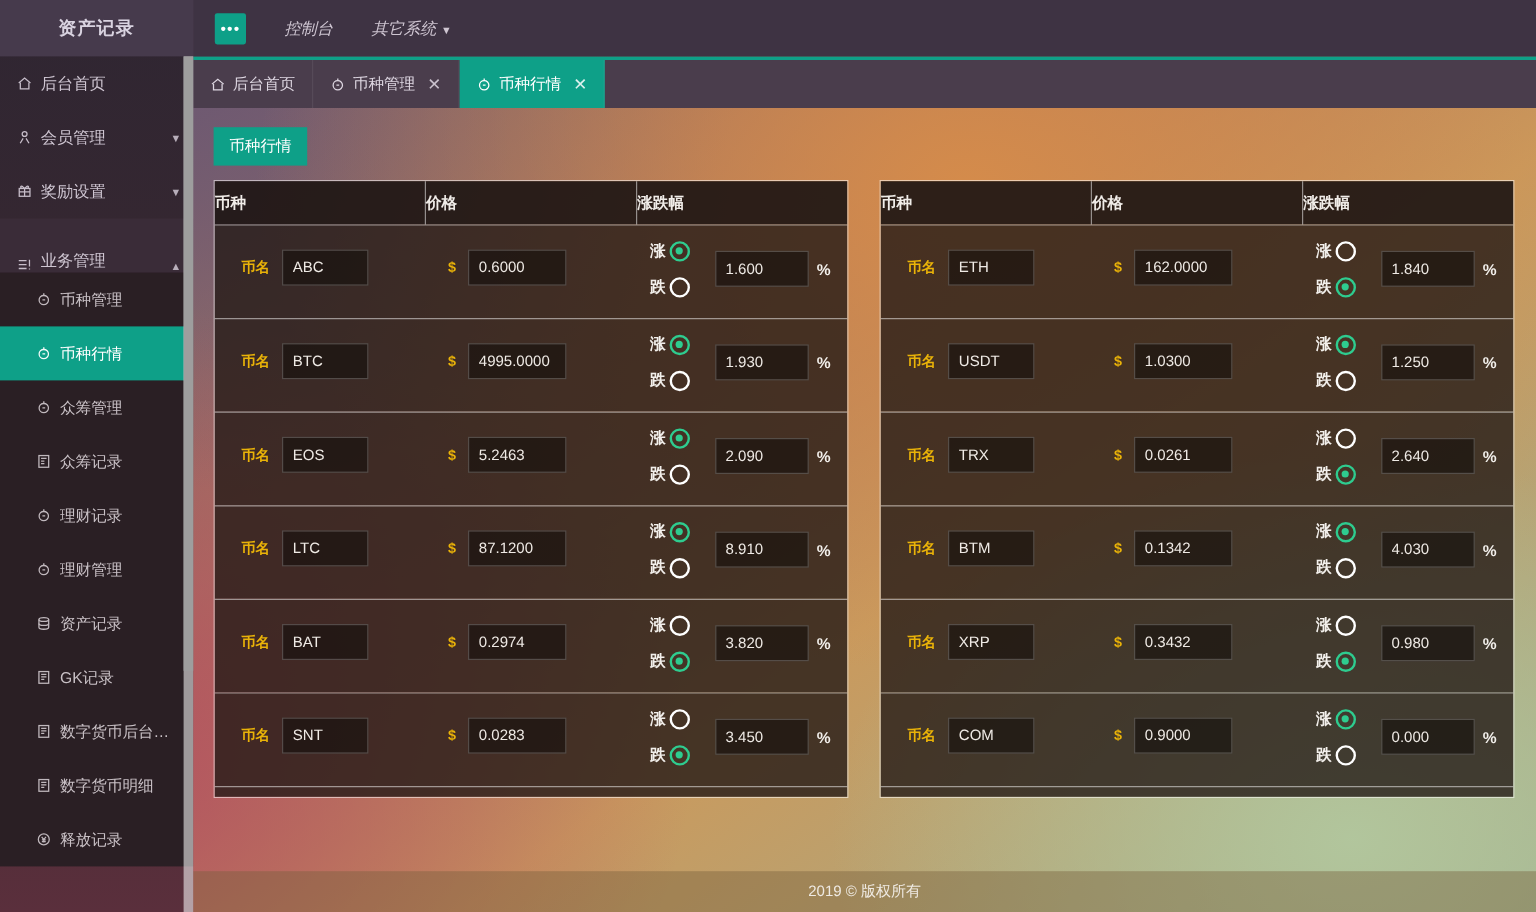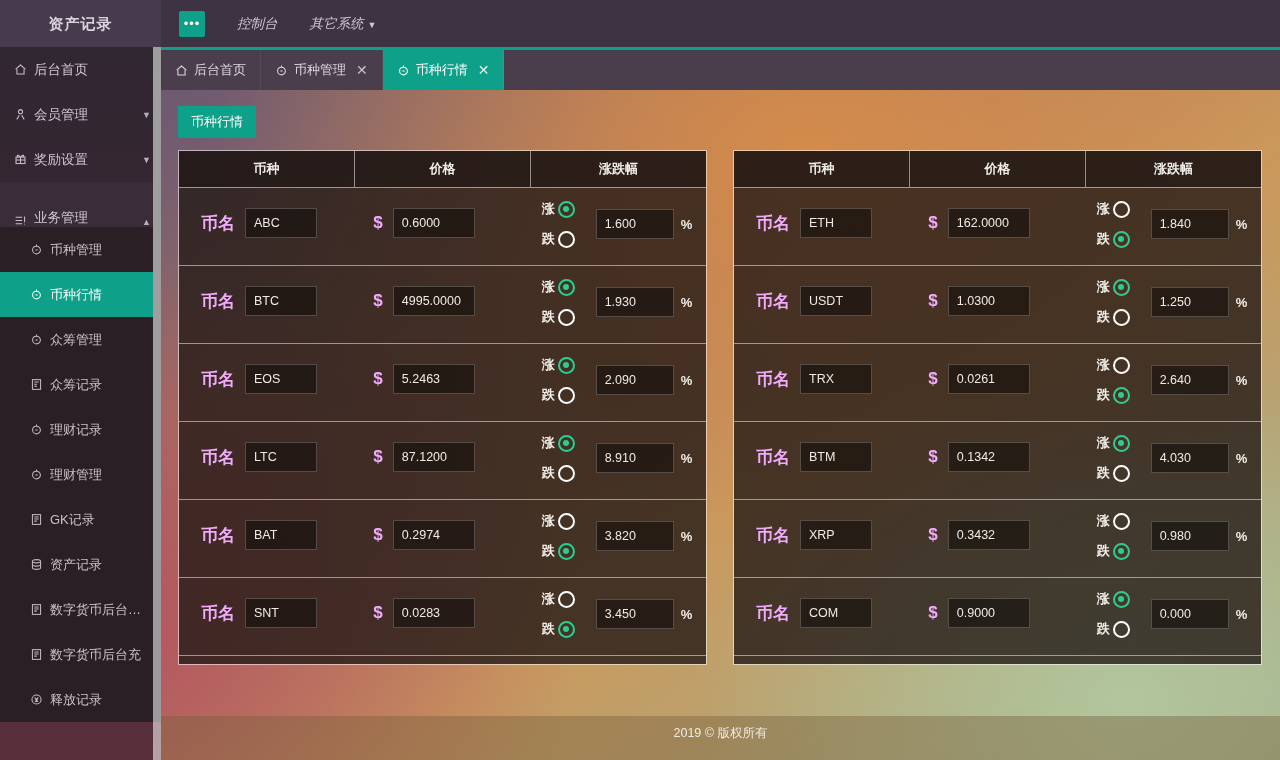--- a/index.html
+++ b/index.html
@@ -71,35 +71,35 @@
   
   #content{ position:absolute; left:161px; top:90px; right:0; bottom:0; overflow:hidden; z-index:2; }
   #pagetag{
     display:inline-block; background:#0ea088; color:#fff; font-size:13px;
     padding:7px 13px; margin:16px 0 0 17px;
   }
   #panels{ display:flex; gap:26px; padding:12px 18px 0 17px; }
   .panel{ flex:1; border:1px solid rgba(255,255,255,.55); background:rgba(0,0,0,.0); }
   .thead{ display:flex; background:rgba(30,22,20,.92); }
   .th{
-    flex:1; text-align:center; padding:9px 0; font-size:13px; color:#f0ece8; font-weight:600;
+    flex:1; text-align:left; padding:9px 0; font-size:13px; color:#f0ece8; font-weight:600;
     border-right:1px solid rgba(255,255,255,.5);
   }
   .th:last-child{ border-right:none; }
   .trow{
     display:flex; align-items:flex-start; background:rgba(36,26,22,.80);
     border-top:1px solid rgba(255,255,255,.5); padding:12px 0 12px 0; min-height:78px;
   }
   .panel .trow:first-of-type{ border-top:1px solid rgba(255,255,255,.5); }
   .tbody-end{ height:9px; background:rgba(36,26,22,.80); border-top:1px solid rgba(255,255,255,.5); }
   .cell{ flex:1; display:flex; align-items:flex-start; }
   .c-name{ padding-left:22px; gap:10px; align-items:center; height:46px; }
   .c-price{ gap:10px; align-items:center; height:46px; justify-content:flex-start; padding-left:8px;}
   .c-chg{ align-items:center; gap:8px; height:auto; padding-left:4px; }
-  .lbl{ font-size:17px; color:#f0abfc; font-weight:600; white-space:nowrap;}
+  .lbl{ font-size:12px; color:#eab308; font-weight:600; white-space:nowrap;}
   .inp{
     width:72px; height:30px; background:rgba(20,14,12,.62);
     border:1px solid rgba(255,255,255,.22); color:#efeae5; font-size:12.5px;
     padding:0 8px; line-height:28px; font-family:inherit;
   }
   .inp.wide{ width:82px; }
   .inp.pct{ width:78px; }
   .radios{ display:flex; flex-direction:column; gap:12px; width:46px; }
   .rrow{ display:flex; align-items:center; gap:3px; cursor:pointer; }
   .rrow .rl{ font-size:13px; color:#f2efeb; font-weight:600; }
@@ -113,21 +113,21 @@
     background:#2ecc8f;
   }
   .pctwrap{ display:flex; align-items:center; gap:7px; margin-top:0; }
   .pctsign{ font-size:13px; color:#f2efeb; font-weight:600; }
   #submitrow{ padding:20px 0 0 117px; }
   #submit{
     background:#0ea088; color:#fff; border:none; font-family:inherit; font-size:13.5px;
     padding:10px 20px; cursor:pointer;
   }
   #footer{
-    position:absolute; left:161px; right:0; bottom:0; height:44px; line-height:34px;
+    position:absolute; left:161px; right:0; bottom:0; height:34px; line-height:34px;
     text-align:center; color:#efeae3; font-size:12.5px; background:rgba(120,95,60,.42);
     z-index:3;
   }
   svg{ display:block; }
 </style>
 </head>
 <body>
 
 <div id="bg"></div>
 
@@ -228,53 +228,53 @@
               <path d="M8 1.8 8 4"></path>
               <path d="M3.2 8.6a4.8 4.8 0 0 0 9.6 0c0-2.6-2.1-4.6-4.8-4.6S3.2 6 3.2 8.6z"></path>
               <path d="M6.6 8.6h2.8"></path>
             </svg>
           </span>
           <span class="lb">理财管理</span>
         </div>
         <div class="sb-item">
           <span class="ic">
             <svg width="13" height="13" viewBox="0 0 16 16" fill="none" stroke="currentColor" stroke-width="1.3">
-              <rect x="3" y="2" width="10" height="12"></rect>
-              <path d="M5.3 5h5.4M5.3 7.5h5.4M5.3 10h3.2"></path>
-            </svg>
-          </span>
-          <span class="lb">GK记录</span>
-        </div>
-        <div class="sb-item">
-          <span class="ic">
-            <svg width="13" height="13" viewBox="0 0 16 16" fill="none" stroke="currentColor" stroke-width="1.3">
               <ellipse cx="8" cy="4" rx="5" ry="2"></ellipse>
               <path d="M3 4v8c0 1.1 2.2 2 5 2s5-.9 5-2V4"></path>
               <path d="M3 8c0 1.1 2.2 2 5 2s5-.9 5-2"></path>
             </svg>
           </span>
           <span class="lb">资产记录</span>
         </div>
         <div class="sb-item">
           <span class="ic">
             <svg width="13" height="13" viewBox="0 0 16 16" fill="none" stroke="currentColor" stroke-width="1.3">
               <rect x="3" y="2" width="10" height="12"></rect>
               <path d="M5.3 5h5.4M5.3 7.5h5.4M5.3 10h3.2"></path>
             </svg>
           </span>
-          <span class="lb">数字货币后台充...</span>
+          <span class="lb">GK记录</span>
         </div>
         <div class="sb-item">
           <span class="ic">
             <svg width="13" height="13" viewBox="0 0 16 16" fill="none" stroke="currentColor" stroke-width="1.3">
               <rect x="3" y="2" width="10" height="12"></rect>
               <path d="M5.3 5h5.4M5.3 7.5h5.4M5.3 10h3.2"></path>
             </svg>
           </span>
-          <span class="lb">数字货币后台充</span>
+          <span class="lb">数字货币后台充...</span>
+        </div>
+        <div class="sb-item">
+          <span class="ic">
+            <svg width="13" height="13" viewBox="0 0 16 16" fill="none" stroke="currentColor" stroke-width="1.3">
+              <rect x="3" y="2" width="10" height="12"></rect>
+              <path d="M5.3 5h5.4M5.3 7.5h5.4M5.3 10h3.2"></path>
+            </svg>
+          </span>
+          <span class="lb">数字货币明细</span>
         </div>
         <div class="sb-item">
           <span class="ic">
             <svg width="13" height="13" viewBox="0 0 16 16" fill="none" stroke="currentColor" stroke-width="1.3">
               <circle cx="8" cy="8" r="5.6"></circle>
               <path d="M5.8 5.4 8 8.2l2.2-2.8M6 8.6h4M6 10.4h4M8 8.2v3"></path>
             </svg>
           </span>
           <span class="lb">释放记录</span>
         </div>

